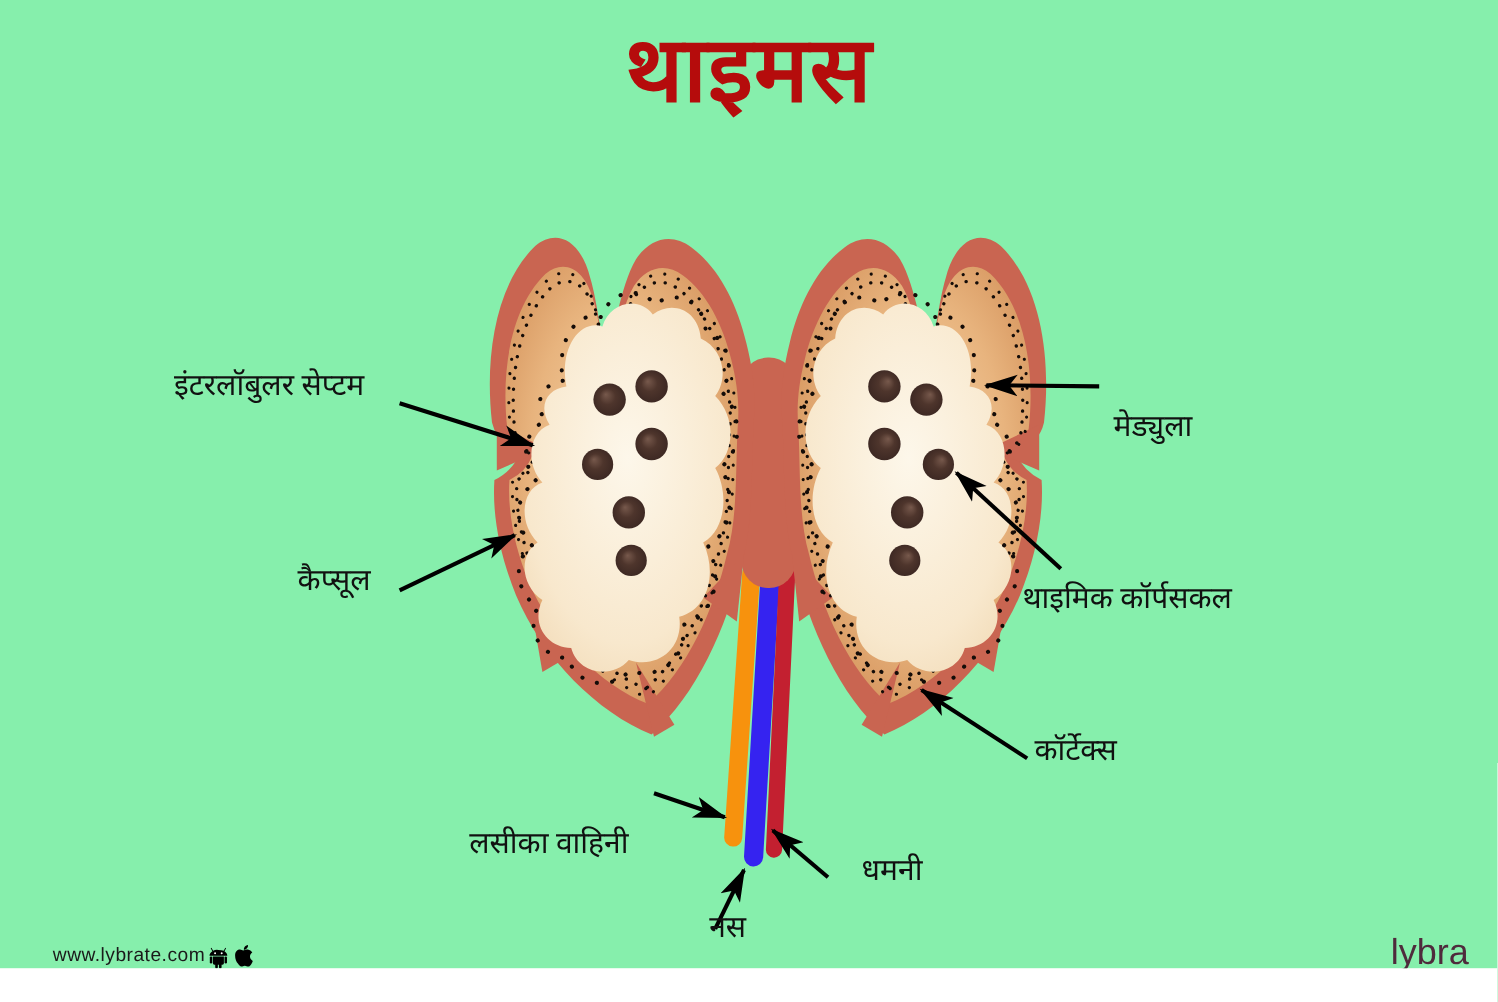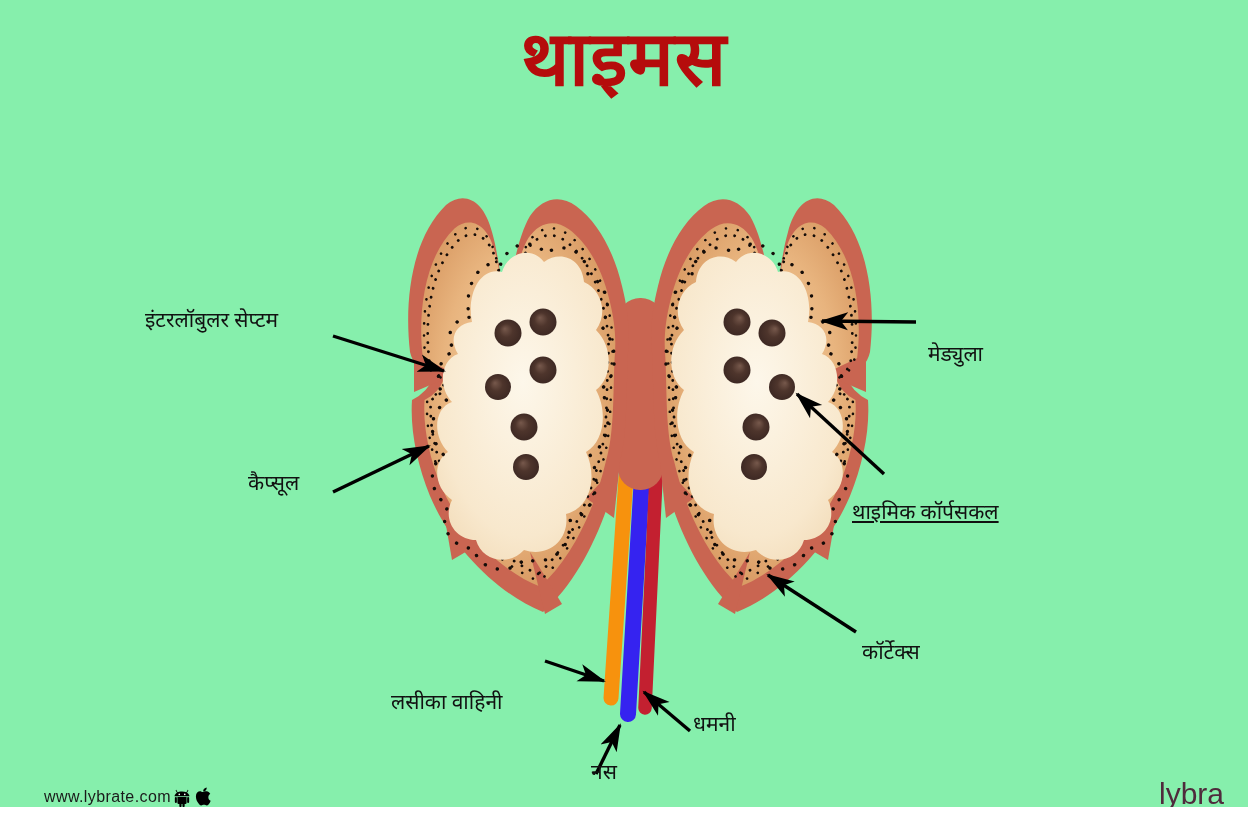--- a/index.html
+++ b/index.html
@@ -8,30 +8,30 @@
     overflow:hidden;font-family:"Liberation Sans","DejaVu Sans",sans-serif;
   }
   .page-title{
     position:absolute;top:18px;left:0;width:100%;text-align:center;
     font-family:"Liberation Serif","DejaVu Serif",serif;
     font-size:76px;font-weight:bold;color:#b50c0c;line-height:1.1;
     letter-spacing:1px;
   }
   .diagram-svg{position:absolute;left:0;top:0;width:1248px;height:835px;}
   .anno{
-    position:absolute;color:#111111;font-size:21px;line-height:1.15;
+    position:absolute;color:#111111;font-size:25px;line-height:1.15;
     font-family:"Liberation Serif","DejaVu Serif",serif;white-space:nowrap;
   }
   .lbl-interlobular{left:145px;top:308px;}
   .lbl-capsule{left:248px;top:471px;}
   .lbl-medulla{left:928px;top:302px;margin-top:40px;}
-  .lbl-thymic{left:852px;top:500px;text-decoration:underline;}
-  .lbl-cortex{left:862px;top:640px;}
+  .lbl-thymic{left:852px;top:486px;}
+  .lbl-cortex{left:862px;top:612px;}
   .lbl-lymph{left:391px;top:642px;margin-top:48px;}
-  .lbl-artery{left:693px;top:712px;}
+  .lbl-artery{left:718px;top:712px;}
   .lbl-vein{left:567px;top:760px;margin-left:24px;}
   .footer-left{
     position:absolute;left:44px;top:786px;display:flex;align-items:center;gap:0;
   }
   .site-url{font-size:16px;color:#1a1a1a;letter-spacing:0.4px;}
   .plat-icon{display:inline-block;height:22px;}
   .logo{
     position:absolute;right:24px;top:777px;display:flex;align-items:center;
     color:#4f2b3c;font-size:30px;letter-spacing:0px;font-weight:500;flex-direction:column;
   }

